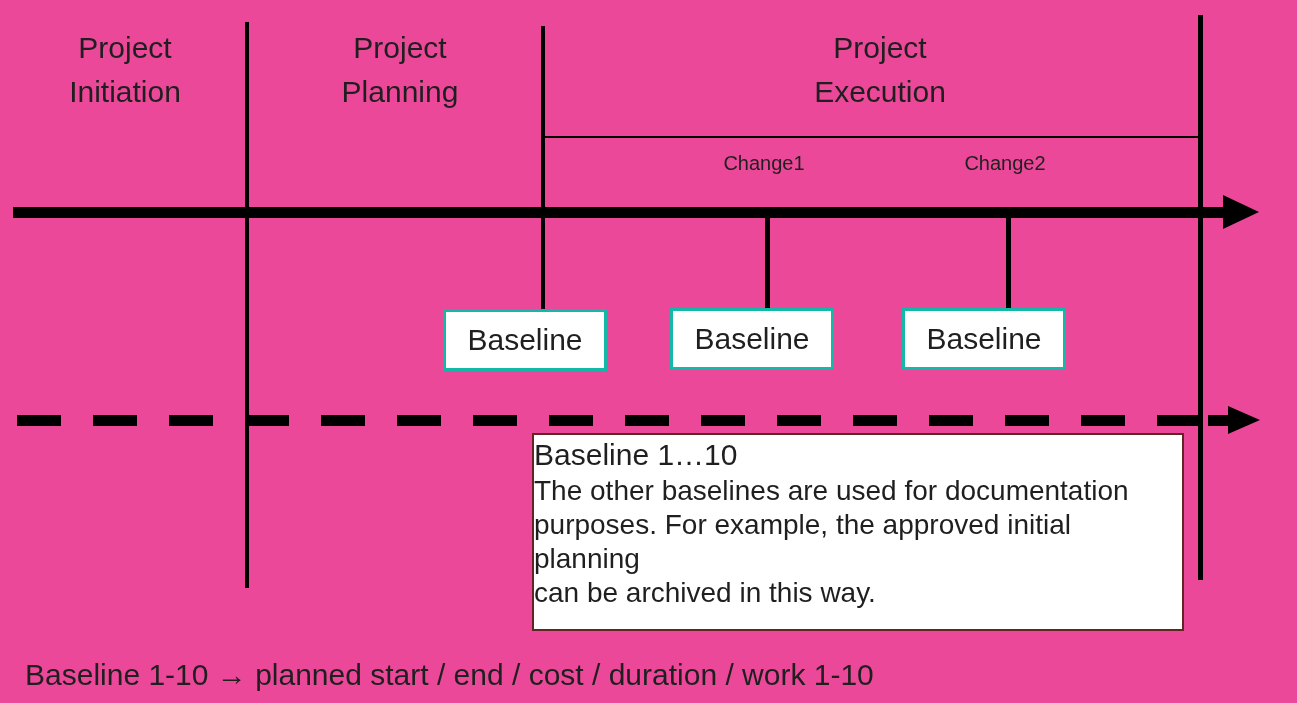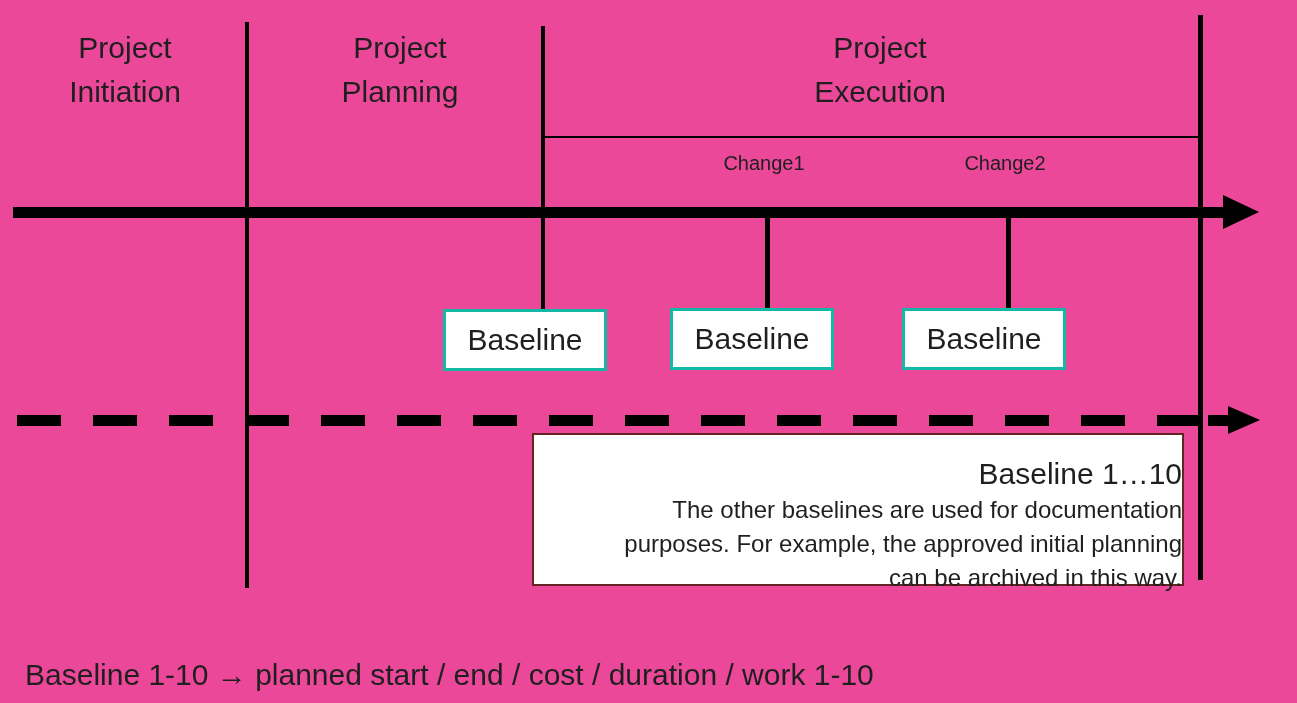--- a/index.html
+++ b/index.html
@@ -102,36 +102,35 @@
     font-size: 30px;
     color: #1f1f1f;
   }
   .baseline-box-1 { left: 443px; top: 309px; }
   .baseline-box-2 { left: 670px; top: 308px; }
   .baseline-box-3 { left: 902px; top: 308px; }
 
   
   .info-box {
     left: 532px; top: 433px;
-    width: 652px; height: 153px;
+    width: 652px; height: 198px;
     box-sizing: border-box;
     border: 2px solid #632423;
     background: #fff;
-    text-align: right;
-    padding-top: 20px;
+    text-align: left;
+    padding-top: 1px;
   }
   .info-box-title {
     font-size: 30px;
     line-height: 38px;
   }
   .info-box-body {
-    font-size: 24px;
+    font-size: 28px;
     line-height: 34px;
     white-space: pre-line;
-    margin-left: 36px;
   }
 
   
   .caption {
     left: 25px; top: 656px;
     font-size: 30px;
     line-height: 38px;
     white-space: nowrap;
   }
 </style>

